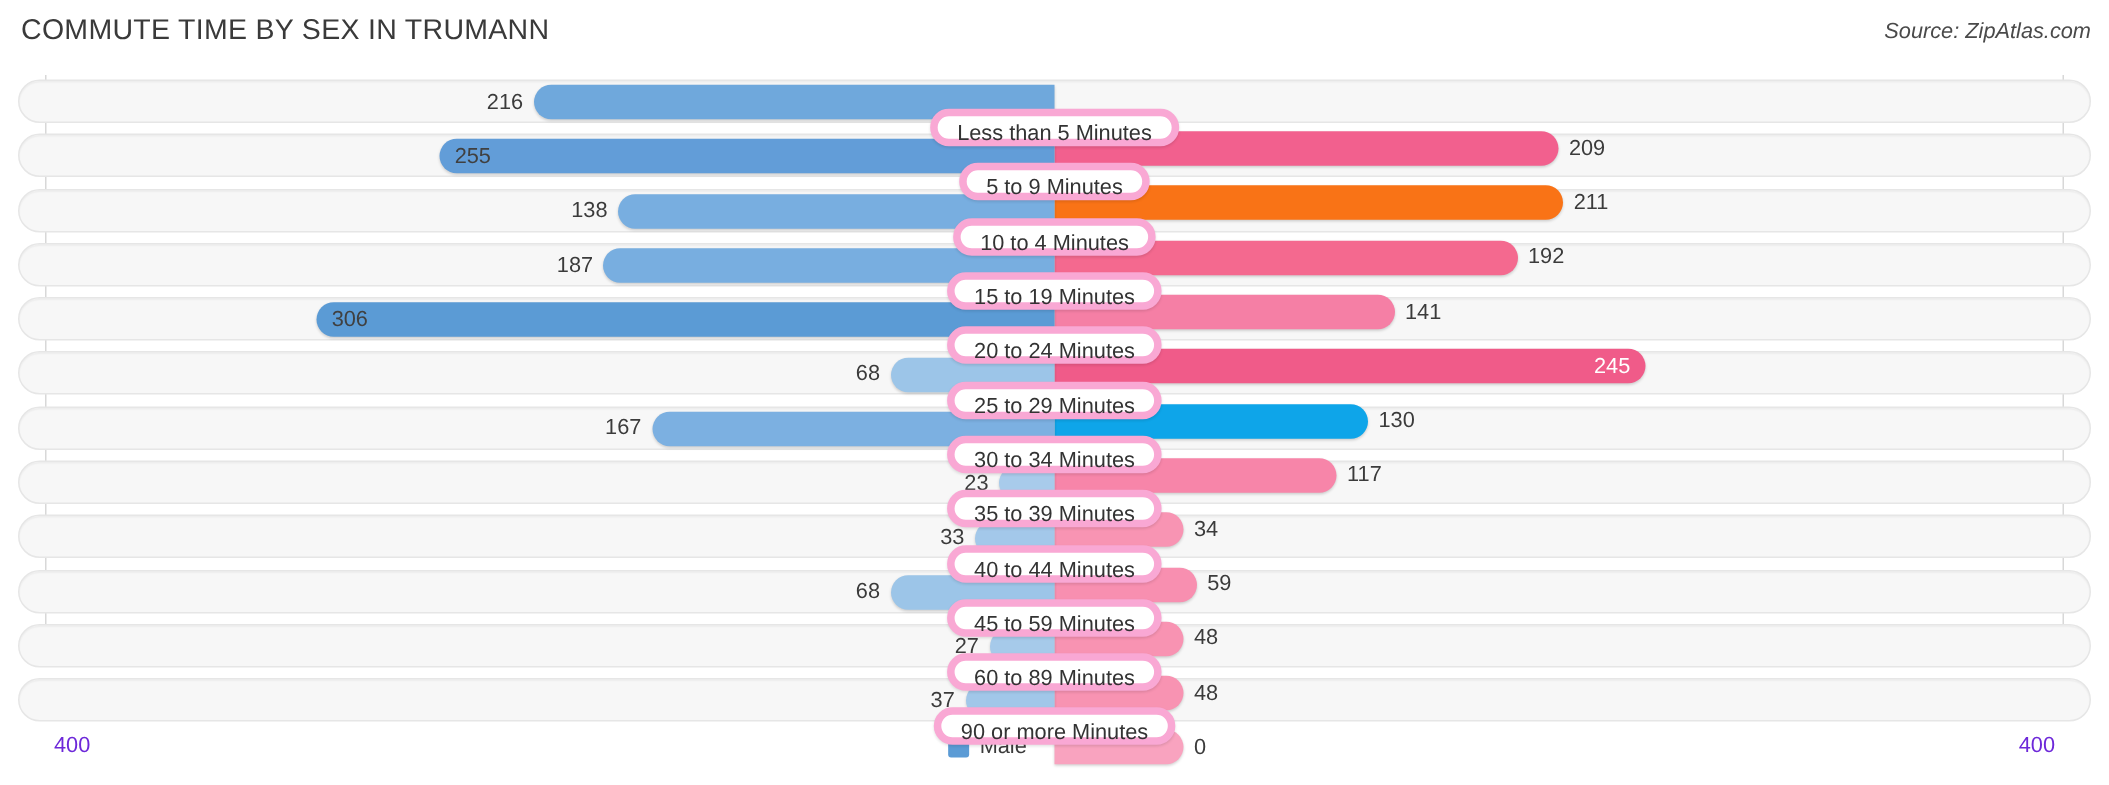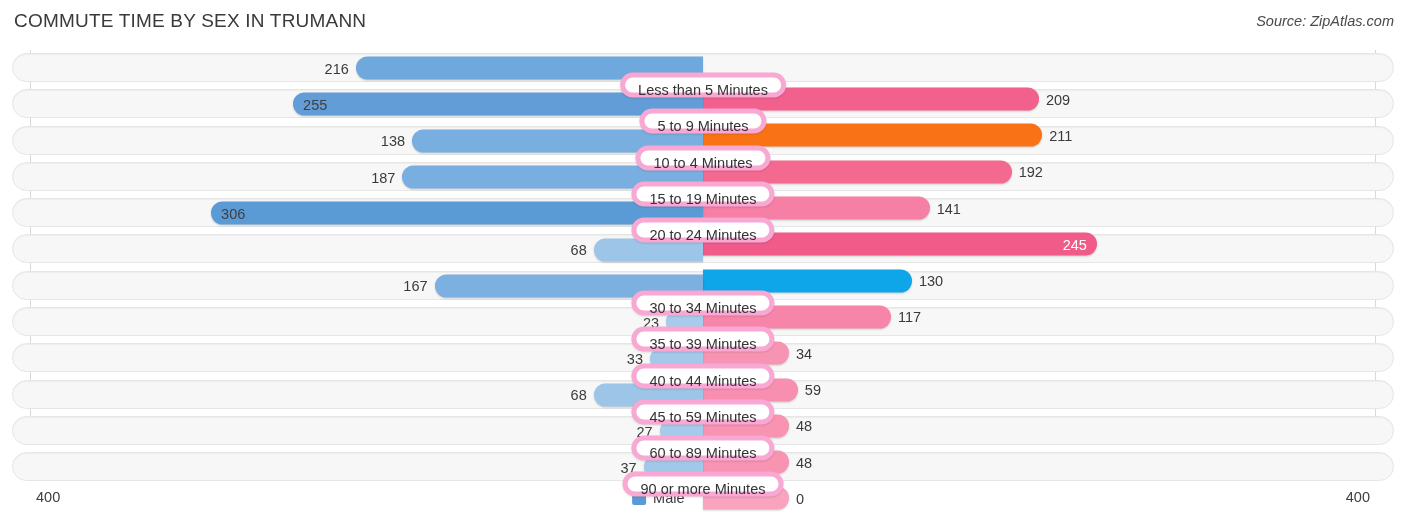--- a/index.html
+++ b/index.html
@@ -144,21 +144,21 @@
     position: absolute;
     left: 0;
     top: 485px;
     width: 1406px;
     height: 38px;
   }
   .axis-max {
     position: absolute;
     top: 4px;
     font-size: 14.5px;
-    color: #404040;
+    color: #6d28d9;
   }
   .axis-max.left  { left: 36px; }
   .axis-max.right { right: 36px; }
 
   .legend {
     position: absolute;
     left: 50%;
     top: 5px;
     transform: translateX(-50%);
     display: flex;
@@ -244,20 +244,21 @@
           <div class="center">20 to 24 Minutes</div>
         </div>
         <div class="row">
           <div class="track"></div>
           <div class="bar male" style="width: 109.31px; background: rgb(156, 197, 232);">
             <span class="val out-left">68</span>
           </div>
           <div class="bar female" style="width: 208.975px; background: #0ea5e9;">
             <span class="val out-right">130</span>
           </div>
+          <div class="center">25 to 29 Minutes</div>
         </div>
         <div class="row">
           <div class="track"></div>
           <div class="bar male" style="width: 268.452px; background: rgb(124, 176, 225);">
             <span class="val out-left">167</span>
           </div>
           <div class="bar female" style="width: 188.077px; background: rgb(247, 133, 169);">
             <span class="val out-right">117</span>
           </div>
           <div class="center">30 to 34 Minutes</div>

